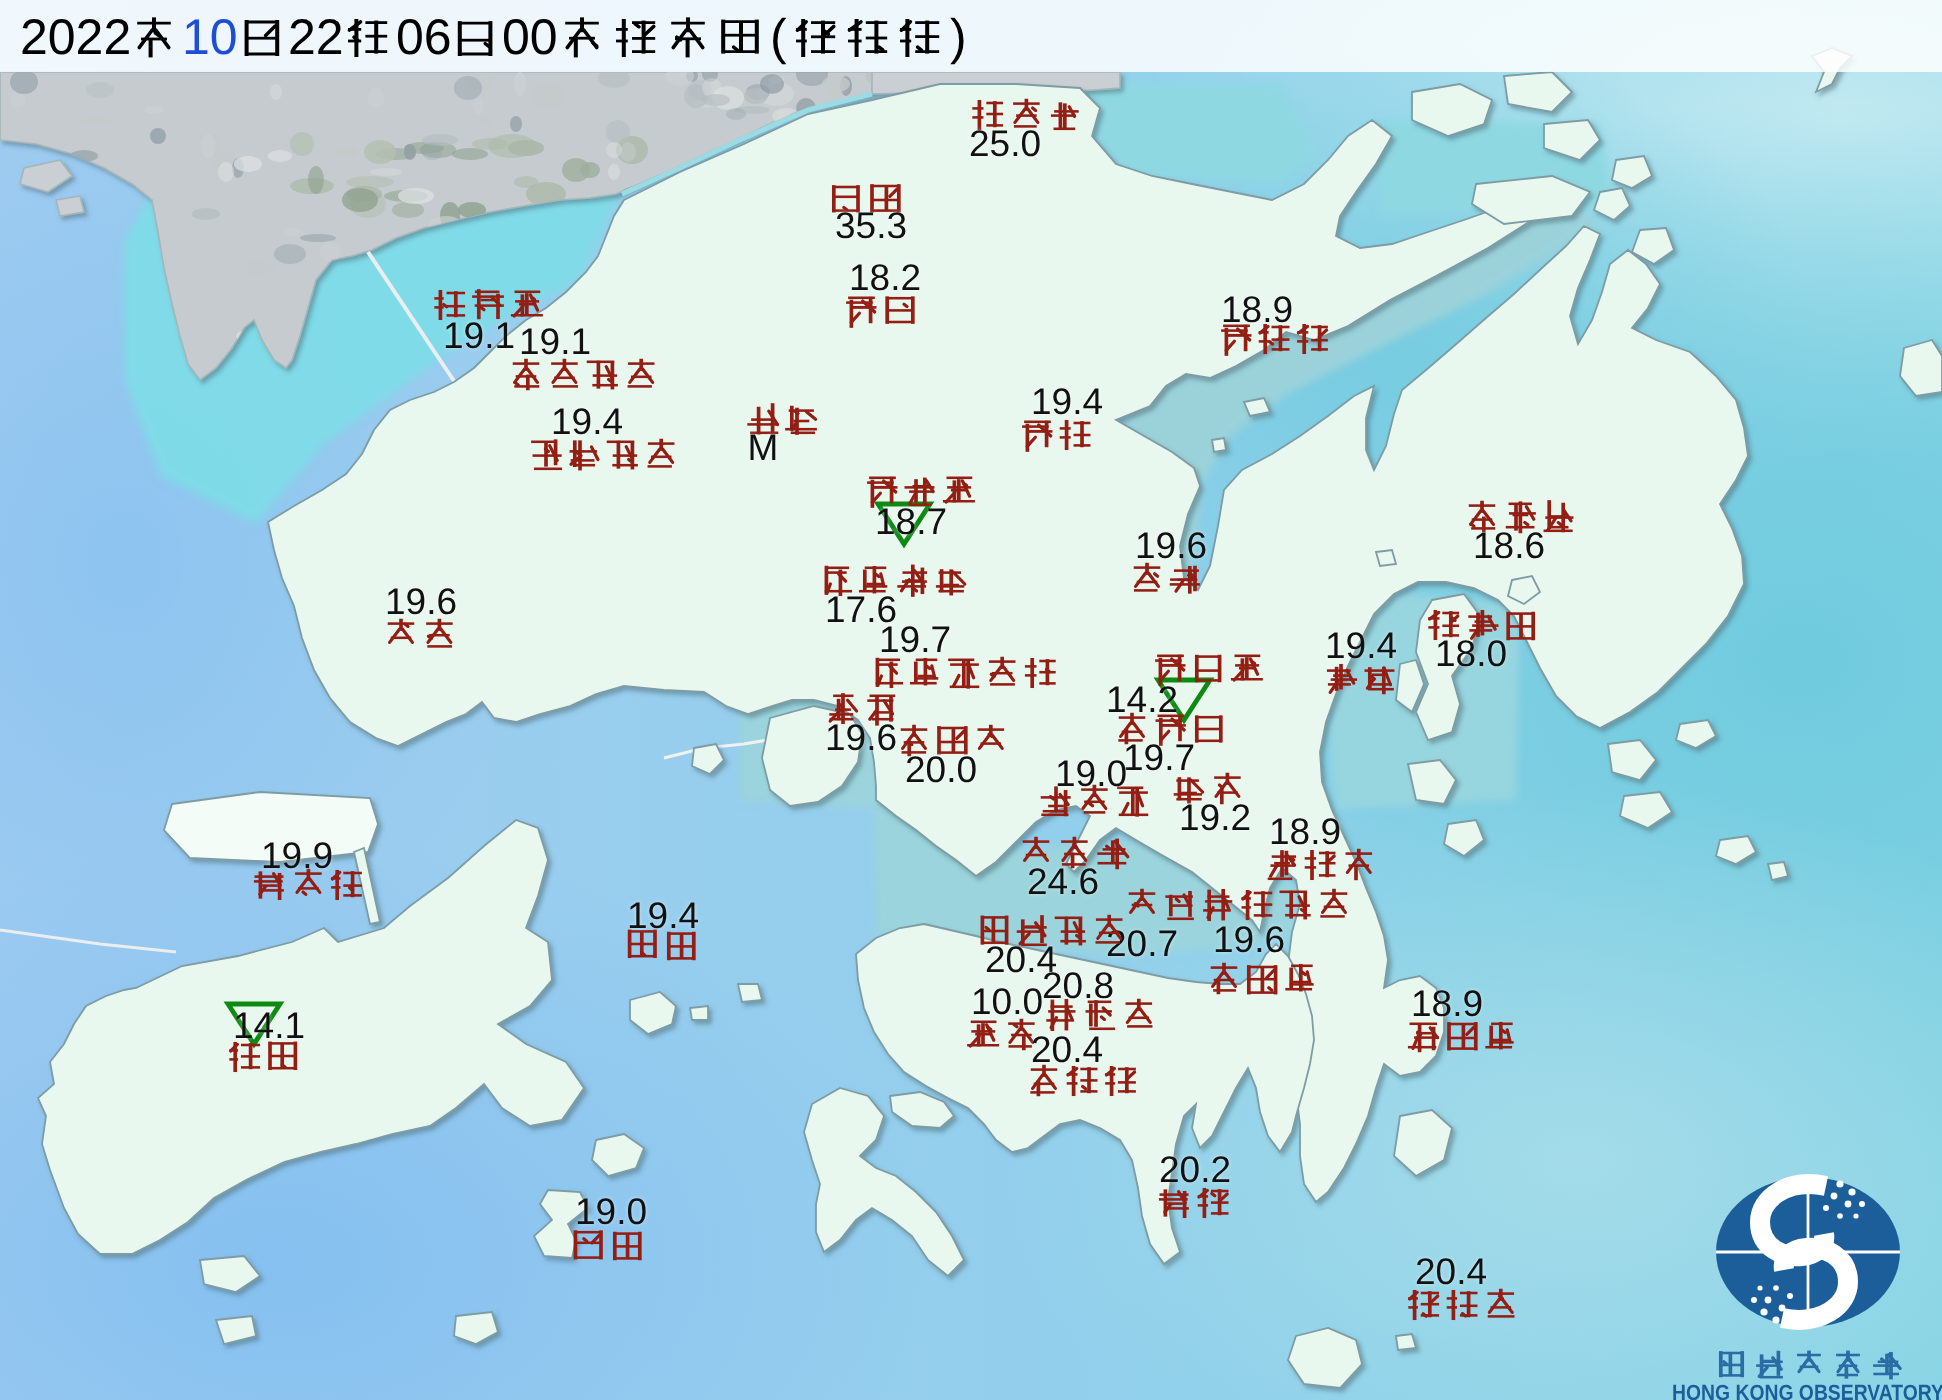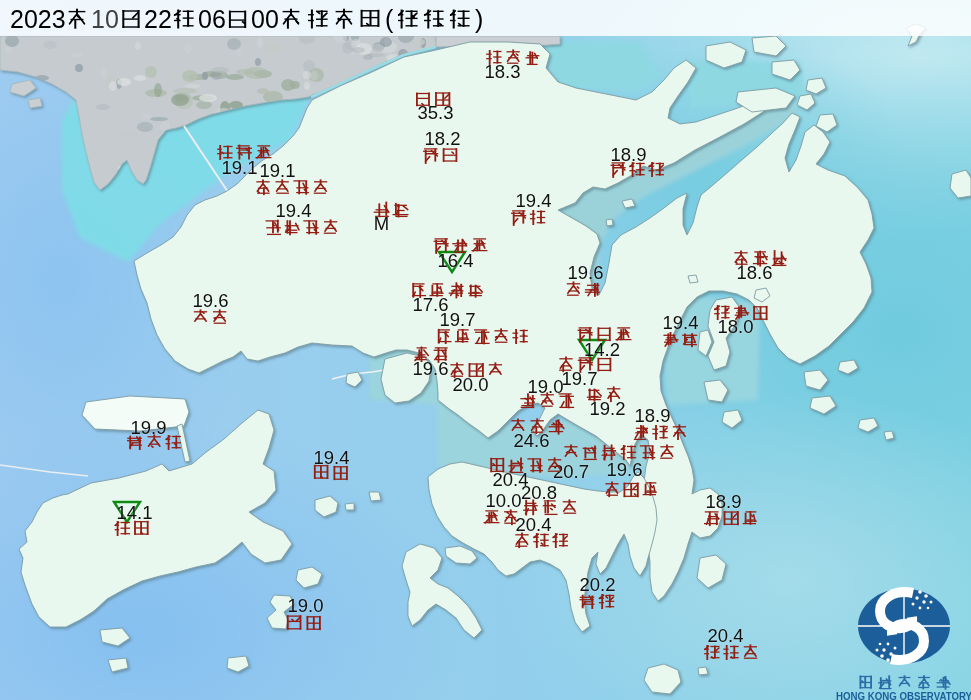--- a/index.html
+++ b/index.html
@@ -384,39 +384,39 @@
 
 </g>
 
 <rect x="0" y="0" width="971" height="36" fill="#ffffff" opacity="0.84"></rect>
 </svg>
 <svg width="971" height="700" style="position:absolute;left:0;top:0">
       <path d="M439,252 L465,252 L452,272 Z" fill="none" stroke="#0c8a12" stroke-width="2.4"></path>
       <path d="M579,340 L605,340 L592,360 Z" fill="none" stroke="#0c8a12" stroke-width="2.4"></path>
       <path d="M114,502 L140,502 L127,522 Z" fill="none" stroke="#0c8a12" stroke-width="2.4"></path>
     </svg>
-    <span style="position:absolute;left:10px;top:5px;font-size:25px;color:#000;font-family:'Liberation Sans',sans-serif;">2023</span>
+    <span style="position:absolute;left:10px;top:5px;font-size:25px;color:#000;font-family:'Liberation Sans',sans-serif;">2022</span>
     <div style="position:absolute;left:66px;top:8px;width:26.3px;">
       <svg width="22" height="22" style="overflow:visible">
         <g stroke="#000" stroke-width="1.40" stroke-linecap="square">
           <line x1="3.3" y1="3.6" x2="18.7" y2="3.6"></line>
           <line x1="5.2" y1="11.5" x2="16.8" y2="11.5"></line>
         </g>
         <g stroke="#000" stroke-width="2.01" stroke-linecap="square">
           <line x1="11.0" y1="1.7" x2="11.0" y2="7.1"></line>
           <line x1="9.3" y1="12.0" x2="9.3" y2="19.7"></line>
         </g>
         <g stroke="#000" stroke-width="1.75" stroke-linecap="round">
           <line x1="10.0" y1="7.1" x2="3.6" y2="15.8"></line>
           <line x1="12.0" y1="7.1" x2="18.4" y2="15.8"></line>
           <line x1="11.6" y1="8.4" x2="13.6" y2="9.9"></line>
         </g>
       </svg>
     </div>
-    <span style="position:absolute;left:91px;top:5px;font-size:25px;color:#404040;font-family:'Liberation Sans',sans-serif;">10</span>
+    <span style="position:absolute;left:91px;top:5px;font-size:25px;color:#1d4ed8;font-family:'Liberation Sans',sans-serif;">10</span>
     <div style="position:absolute;left:120px;top:8px;width:26.3px;">
       <svg width="22" height="22" style="overflow:visible">
         <g stroke="#000" stroke-width="1.40" stroke-linecap="square">
           <line x1="3.3" y1="3.0" x2="18.6" y2="3.0"></line>
           <line x1="3.3" y1="19.0" x2="18.6" y2="19.0"></line>
           <line x1="4.4" y1="11.1" x2="17.4" y2="11.1"></line>
         </g>
         <g stroke="#000" stroke-width="2.01" stroke-linecap="square">
           <line x1="3.3" y1="3.0" x2="3.3" y2="19.0"></line>
           <line x1="18.6" y1="3.0" x2="18.6" y2="19.0"></line>
@@ -617,21 +617,21 @@
           <line x1="46.9" y1="3.6" x2="46.9" y2="14.1"></line>
         </g>
         <g stroke="#941e14" stroke-width="1.60" stroke-linecap="round">
           <line x1="27.0" y1="5.5" x2="22.0" y2="12.2"></line>
           <line x1="28.4" y1="5.5" x2="33.4" y2="12.2"></line>
           <line x1="30.8" y1="5.0" x2="32.3" y2="6.2"></line>
           <line x1="49.1" y1="4.4" x2="51.8" y2="9.2"></line>
         </g>
       </svg>
     </div>
-    <div class="tmp" style="left:502.5px;top:63px;">18.3</div>
+    <div class="tmp" style="left:502.5px;top:63px;">25.0</div>
     <div class="lb" style="left:432.5px;top:91px;">
       <svg width="36" height="17" style="overflow:visible">
         <g stroke="#941e14" stroke-width="1.28" stroke-linecap="square">
           <line x1="1.9" y1="2.5" x2="14.0" y2="2.5"></line>
           <line x1="1.9" y1="14.3" x2="14.0" y2="14.3"></line>
           <line x1="2.8" y1="7.4" x2="13.1" y2="7.4"></line>
           <line x1="21.0" y1="2.0" x2="34.4" y2="2.0"></line>
           <line x1="21.0" y1="14.3" x2="34.4" y2="14.3"></line>
           <line x1="21.9" y1="9.0" x2="33.5" y2="9.0"></line>
         </g>
@@ -904,21 +904,21 @@
           <line x1="9.3" y1="3.5" x2="15.4" y2="9.0"></line>
           <line x1="7.7" y1="9.6" x2="3.6" y2="14.2"></line>
           <line x1="30.7" y1="3.3" x2="34.1" y2="8.8"></line>
           <line x1="25.4" y1="9.4" x2="22.3" y2="15.0"></line>
           <line x1="48.7" y1="3.4" x2="52.3" y2="11.1"></line>
           <line x1="45.0" y1="9.1" x2="40.6" y2="14.0"></line>
           <line x1="49.3" y1="4.6" x2="50.8" y2="5.8"></line>
         </g>
       </svg>
     </div>
-    <div class="tmp" style="left:455.5px;top:252px;">16.4</div>
+    <div class="tmp" style="left:455.5px;top:252px;">18.7</div>
     <div class="lb" style="left:760.0px;top:250px;">
       <svg width="55" height="17" style="overflow:visible">
         <g stroke="#941e14" stroke-width="1.28" stroke-linecap="square">
           <line x1="2.5" y1="2.8" x2="14.5" y2="2.8"></line>
           <line x1="4.0" y1="9.8" x2="13.0" y2="9.8"></line>
           <line x1="3.7" y1="14.2" x2="14.5" y2="14.2"></line>
           <line x1="22.4" y1="1.9" x2="32.8" y2="1.9"></line>
           <line x1="22.6" y1="6.7" x2="34.8" y2="6.7"></line>
           <line x1="21.0" y1="13.6" x2="34.1" y2="13.6"></line>
           <line x1="24.4" y1="7.5" x2="31.0" y2="7.5"></line>
@@ -1114,21 +1114,21 @@
         </g>
         <g stroke="#941e14" stroke-width="1.60" stroke-linecap="round">
           <line x1="9.3" y1="3.5" x2="15.4" y2="9.0"></line>
           <line x1="7.7" y1="9.6" x2="3.6" y2="14.2"></line>
           <line x1="48.7" y1="3.4" x2="52.3" y2="11.1"></line>
           <line x1="45.0" y1="9.1" x2="40.6" y2="14.0"></line>
           <line x1="49.3" y1="4.6" x2="50.8" y2="5.8"></line>
         </g>
       </svg>
     </div>
-    <div class="tmp" style="left:602px;top:341px;">14.2</div>
+    <div class="tmp" style="left:571px;top:341px;">14.2</div>
     <div class="lb" style="left:679.5px;top:331px;">
       <svg width="36" height="17" style="overflow:visible">
         <g stroke="#941e14" stroke-width="1.28" stroke-linecap="square">
           <line x1="2.1" y1="4.3" x2="12.7" y2="4.3"></line>
           <line x1="4.0" y1="8.8" x2="15.9" y2="8.8"></line>
           <line x1="2.6" y1="11.2" x2="12.8" y2="11.2"></line>
           <line x1="5.2" y1="6.8" x2="11.8" y2="6.8"></line>
           <line x1="20.9" y1="4.3" x2="34.6" y2="4.3"></line>
           <line x1="23.3" y1="11.2" x2="33.3" y2="11.2"></line>
           <line x1="22.7" y1="13.6" x2="34.3" y2="13.6"></line>

